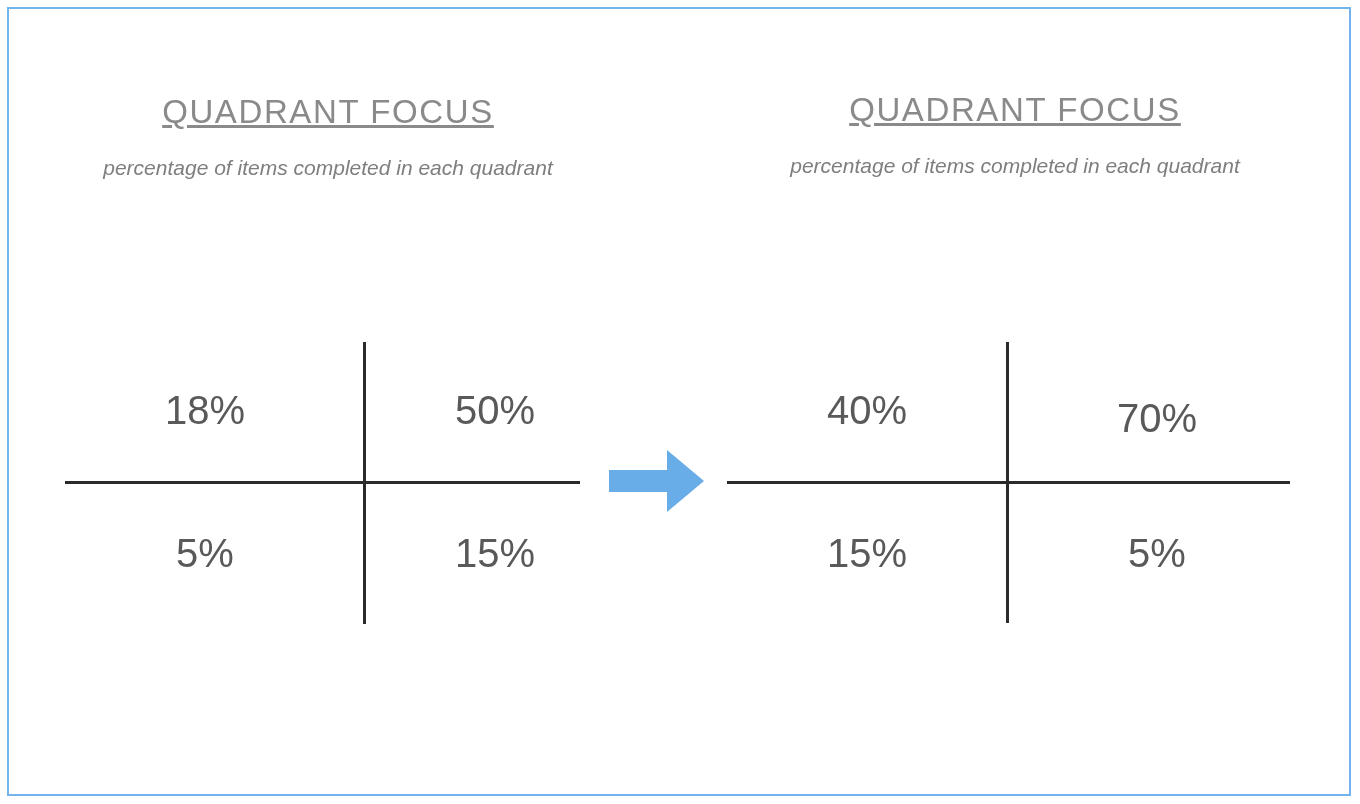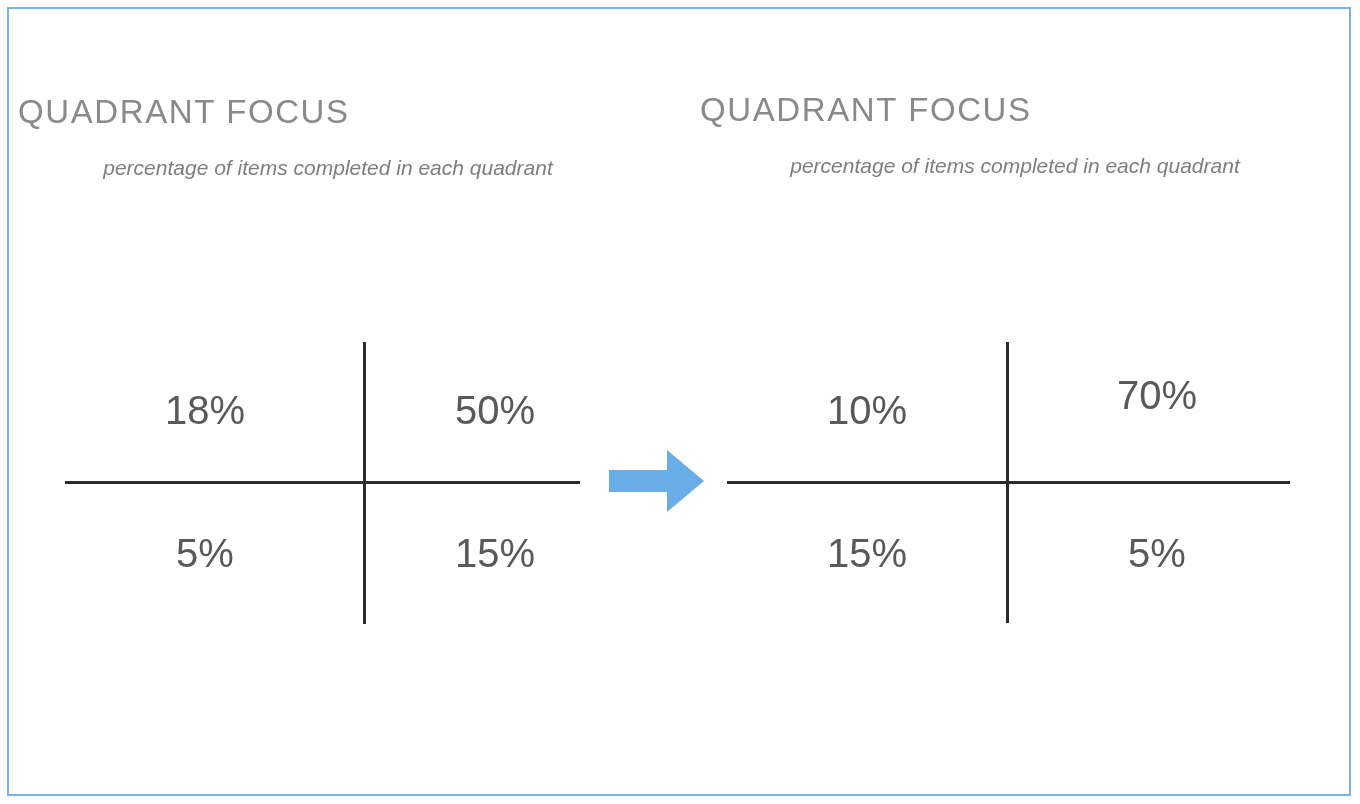--- a/index.html
+++ b/index.html
@@ -39,26 +39,28 @@
     top: 0;
     height: 804px;
   }
   .panel-left  { left: 18px;  width: 620px; }
   .panel-right { left: 700px; width: 630px; }
 
   .panel-title {
     position: absolute;
     left: 0;
     right: 0;
+    text-align: center;
     color: #8a8a8a;
     font-size: 33px;
     letter-spacing: 1.6px;
     font-weight: 400;
     line-height: 1.1;
     white-space: nowrap;
+    text-decoration: underline;
   }
   .panel-left  .panel-title { top: 94px; }
   .panel-right .panel-title { top: 92px; }
 
   .panel-subtitle {
     position: absolute;
     left: 0;
     right: 0;
     text-align: center;
     color: #7e7e7e;
@@ -108,21 +110,21 @@
   }
 
   
   .quad-left  .cell-tl { left: 60px;  top: 48px;  width: 160px; }
   .quad-left  .cell-tr { left: 350px; top: 48px;  width: 160px; }
   .quad-left  .cell-bl { left: 60px;  top: 191px; width: 160px; }
   .quad-left  .cell-br { left: 350px; top: 191px; width: 160px; }
 
   
   .quad-right .cell-tl { left: 60px;  top: 48px;  width: 160px; }
-  .quad-right .cell-tr { left: 350px; top: 33px;  width: 160px; }
+  .quad-right .cell-tr { left: 350px; top: 56px;  width: 160px; }
   .quad-right .cell-bl { left: 60px;  top: 191px; width: 160px; }
   .quad-right .cell-br { left: 350px; top: 191px; width: 160px; }
 
   
   .arrow {
     position: absolute;
     left: 609px;
     top: 448px;
     width: 96px;
     height: 66px;
@@ -166,21 +168,21 @@
 
     <div class="panel-title">QUADRANT FOCUS</div>
 
     <div class="panel-subtitle">percentage of items completed in each quadrant</div>
 
     <div class="quadrant quad-right">
 
       <div class="axis-h"></div>
       <div class="axis-v"></div>
 
-      <div class="cell cell-tl">10%</div>
+      <div class="cell cell-tl">40%</div>
 
       <div class="cell cell-tr">70%</div>
 
       <div class="cell cell-bl">15%</div>
 
       <div class="cell cell-br">5%</div>
     </div>
   </div>
 
 </div>

